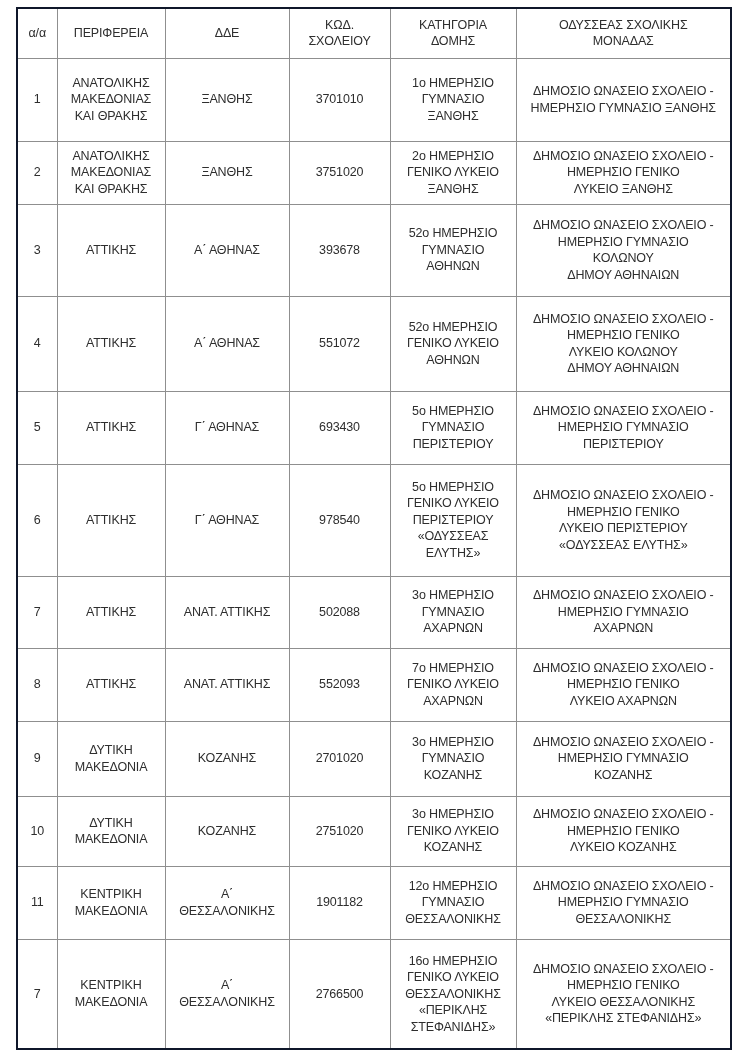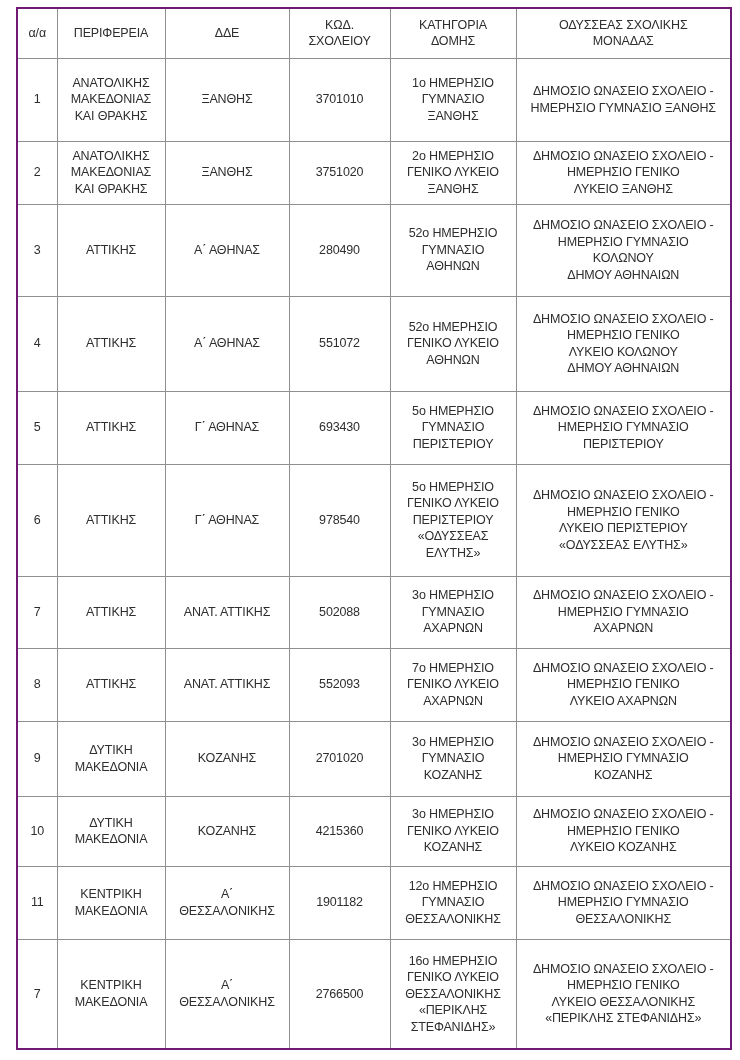--- a/index.html
+++ b/index.html
@@ -18,21 +18,21 @@
     background: #ffffff;
     overflow: hidden;
   }
   table.doc-table {
     position: absolute;
     left: 16px;
     top: 7px;
     width: 714px;
     border-collapse: collapse;
     table-layout: fixed;
-    border: 2px solid #701a75;
+    border: 2px solid #0f172a;
   }
   .doc-table th, .doc-table td {
     border: 1.4px solid #8f8f8f;
     text-align: center;
     vertical-align: middle;
     white-space: pre-line;
     font-size: 12.5px;
     line-height: 16.5px;
     font-weight: normal;
     letter-spacing: -0.15px;
@@ -110,21 +110,21 @@
 ΓΕΝΙΚΟ ΛΥΚΕΙΟ
 ΞΑΝΘΗΣ</td>
       <td>ΔΗΜΟΣΙΟ ΩΝΑΣΕΙΟ ΣΧΟΛΕΙΟ -
 ΗΜΕΡΗΣΙΟ ΓΕΝΙΚΟ
 ΛΥΚΕΙΟ ΞΑΝΘΗΣ</td>
     </tr>
         <tr>
       <td>3</td>
       <td>ΑΤΤΙΚΗΣ</td>
       <td>Α΄ ΑΘΗΝΑΣ</td>
-      <td>280490</td>
+      <td>393678</td>
       <td>52ο ΗΜΕΡΗΣΙΟ
 ΓΥΜΝΑΣΙΟ
 ΑΘΗΝΩΝ</td>
       <td>ΔΗΜΟΣΙΟ ΩΝΑΣΕΙΟ ΣΧΟΛΕΙΟ -
 ΗΜΕΡΗΣΙΟ ΓΥΜΝΑΣΙΟ
 ΚΟΛΩΝΟΥ
 ΔΗΜΟΥ ΑΘΗΝΑΙΩΝ</td>
     </tr>
         <tr>
       <td>4</td>
@@ -201,21 +201,21 @@
 ΚΟΖΑΝΗΣ</td>
       <td>ΔΗΜΟΣΙΟ ΩΝΑΣΕΙΟ ΣΧΟΛΕΙΟ -
 ΗΜΕΡΗΣΙΟ ΓΥΜΝΑΣΙΟ
 ΚΟΖΑΝΗΣ</td>
     </tr>
         <tr>
       <td>10</td>
       <td>ΔΥΤΙΚΗ
 ΜΑΚΕΔΟΝΙΑ</td>
       <td>ΚΟΖΑΝΗΣ</td>
-      <td>4215360</td>
+      <td>2751020</td>
       <td>3ο ΗΜΕΡΗΣΙΟ
 ΓΕΝΙΚΟ ΛΥΚΕΙΟ
 ΚΟΖΑΝΗΣ</td>
       <td>ΔΗΜΟΣΙΟ ΩΝΑΣΕΙΟ ΣΧΟΛΕΙΟ -
 ΗΜΕΡΗΣΙΟ ΓΕΝΙΚΟ
 ΛΥΚΕΙΟ ΚΟΖΑΝΗΣ</td>
     </tr>
         <tr>
       <td>11</td>
       <td>ΚΕΝΤΡΙΚΗ

